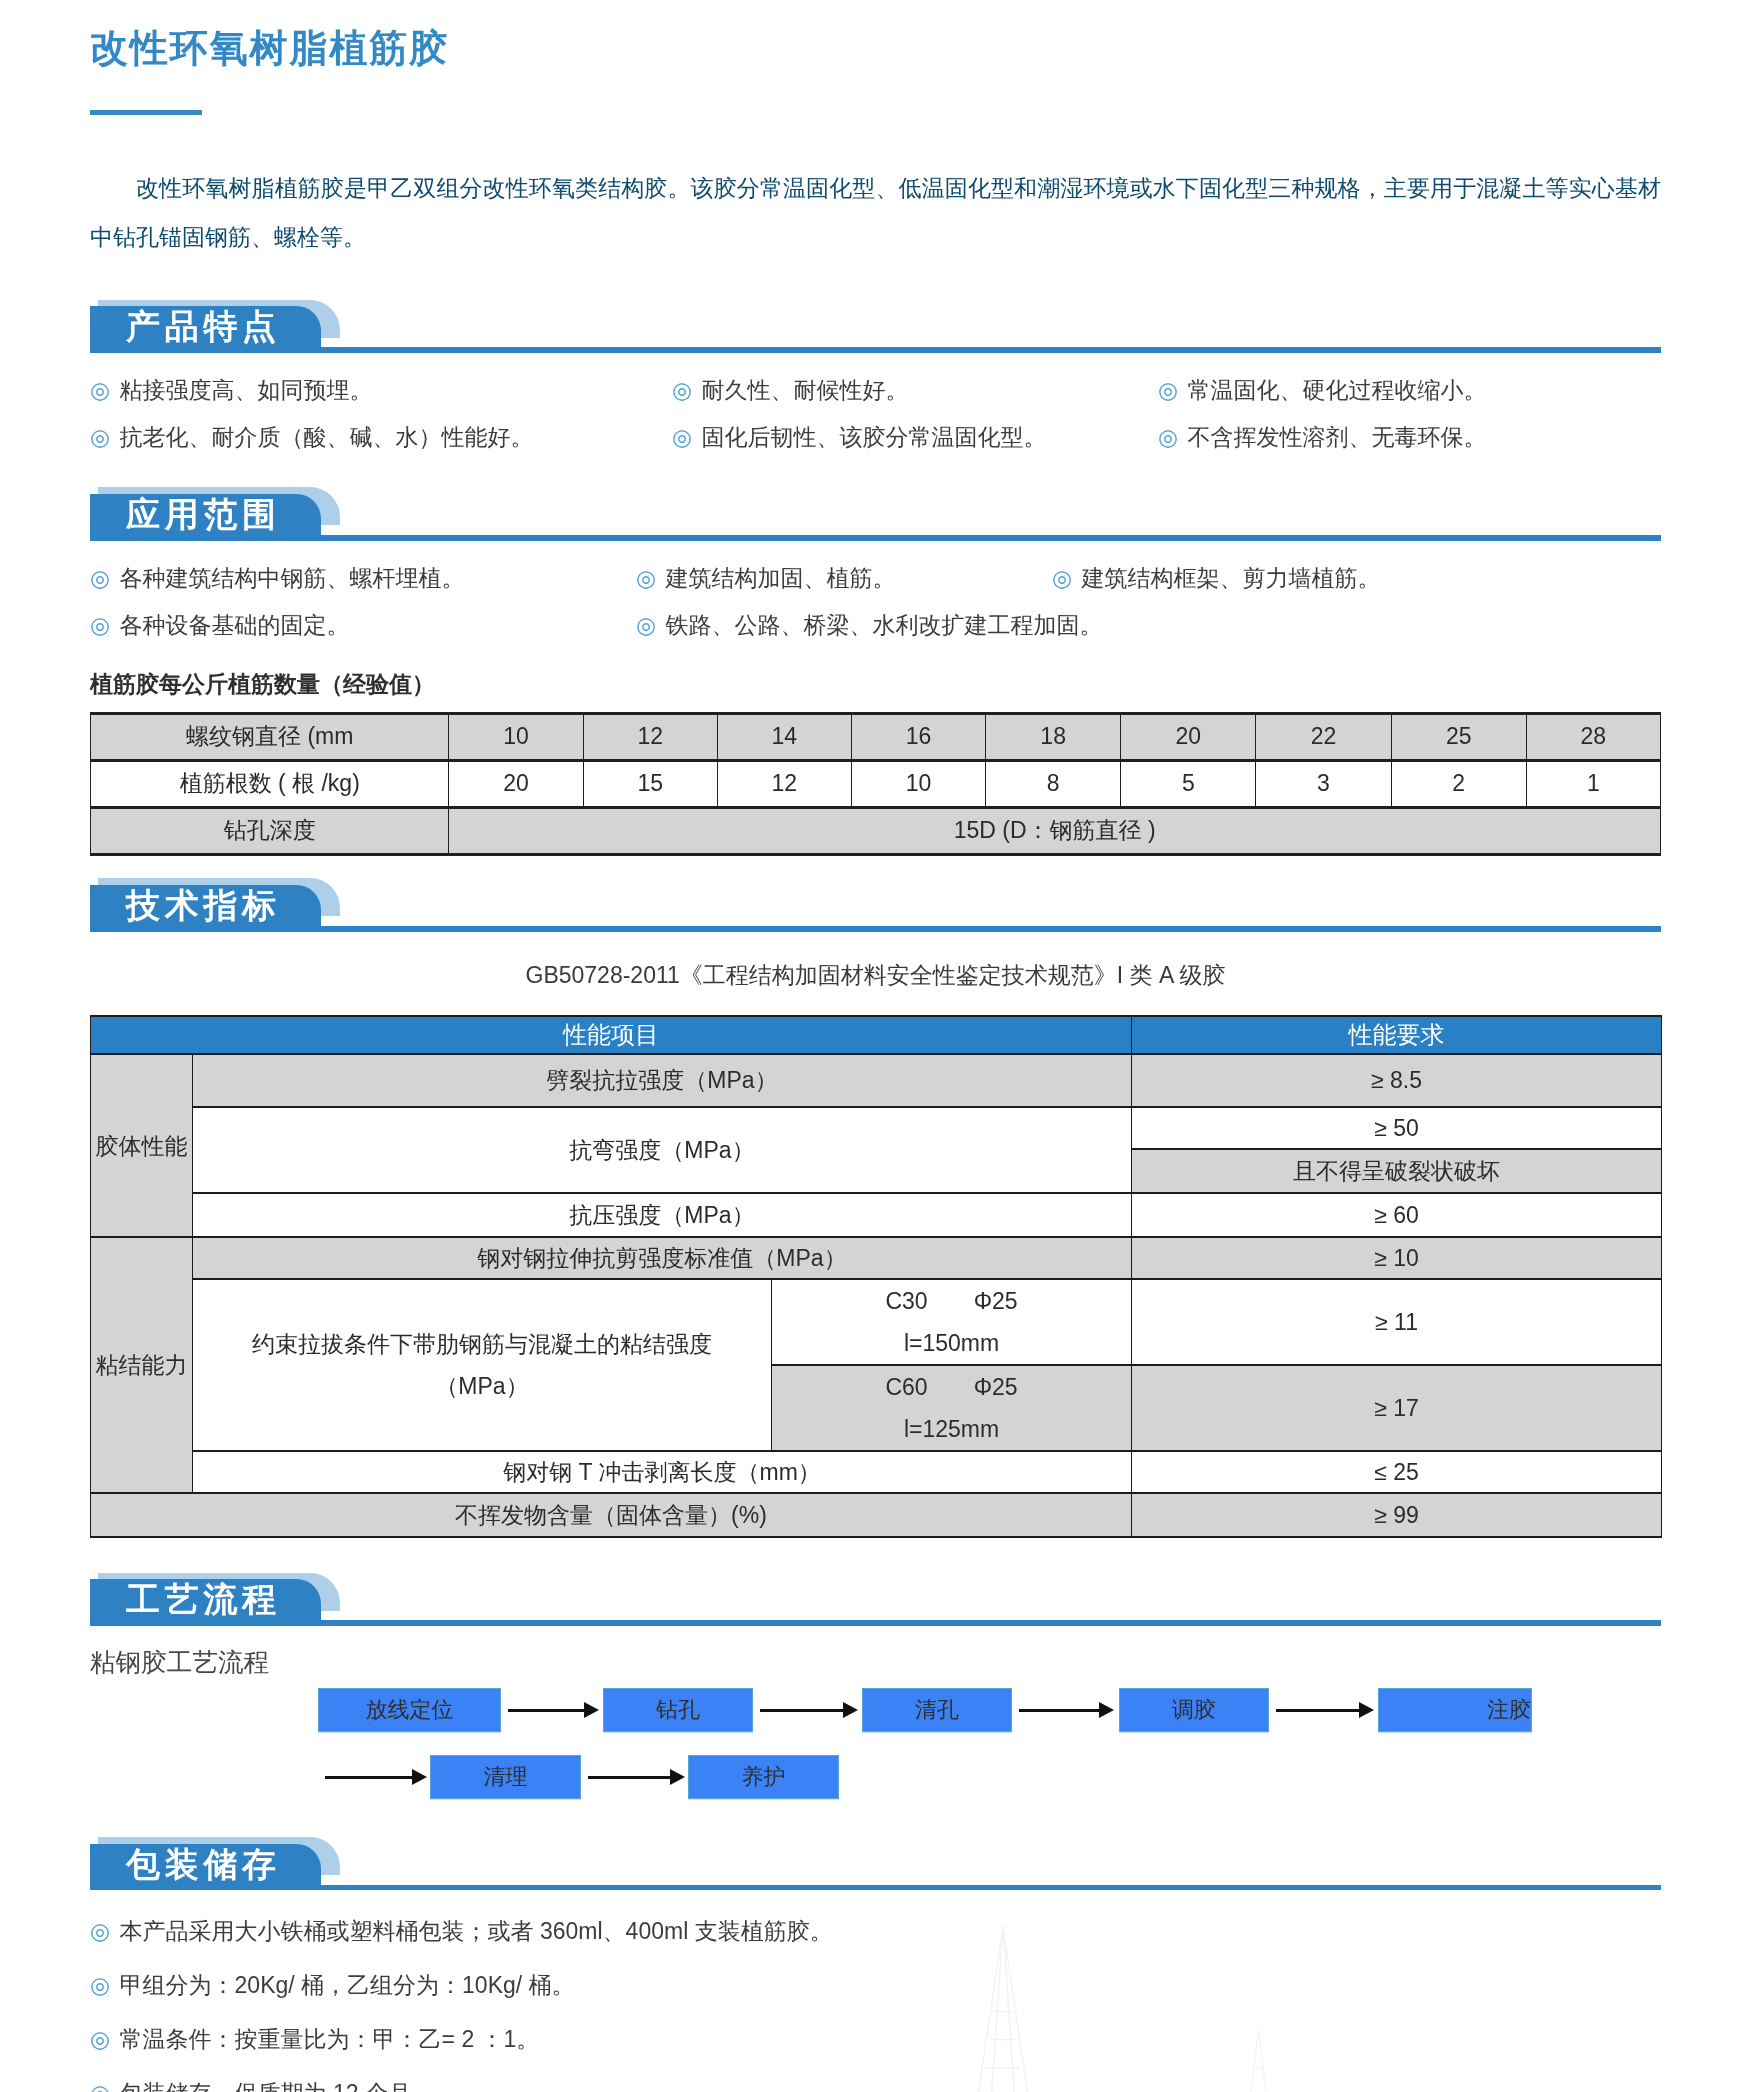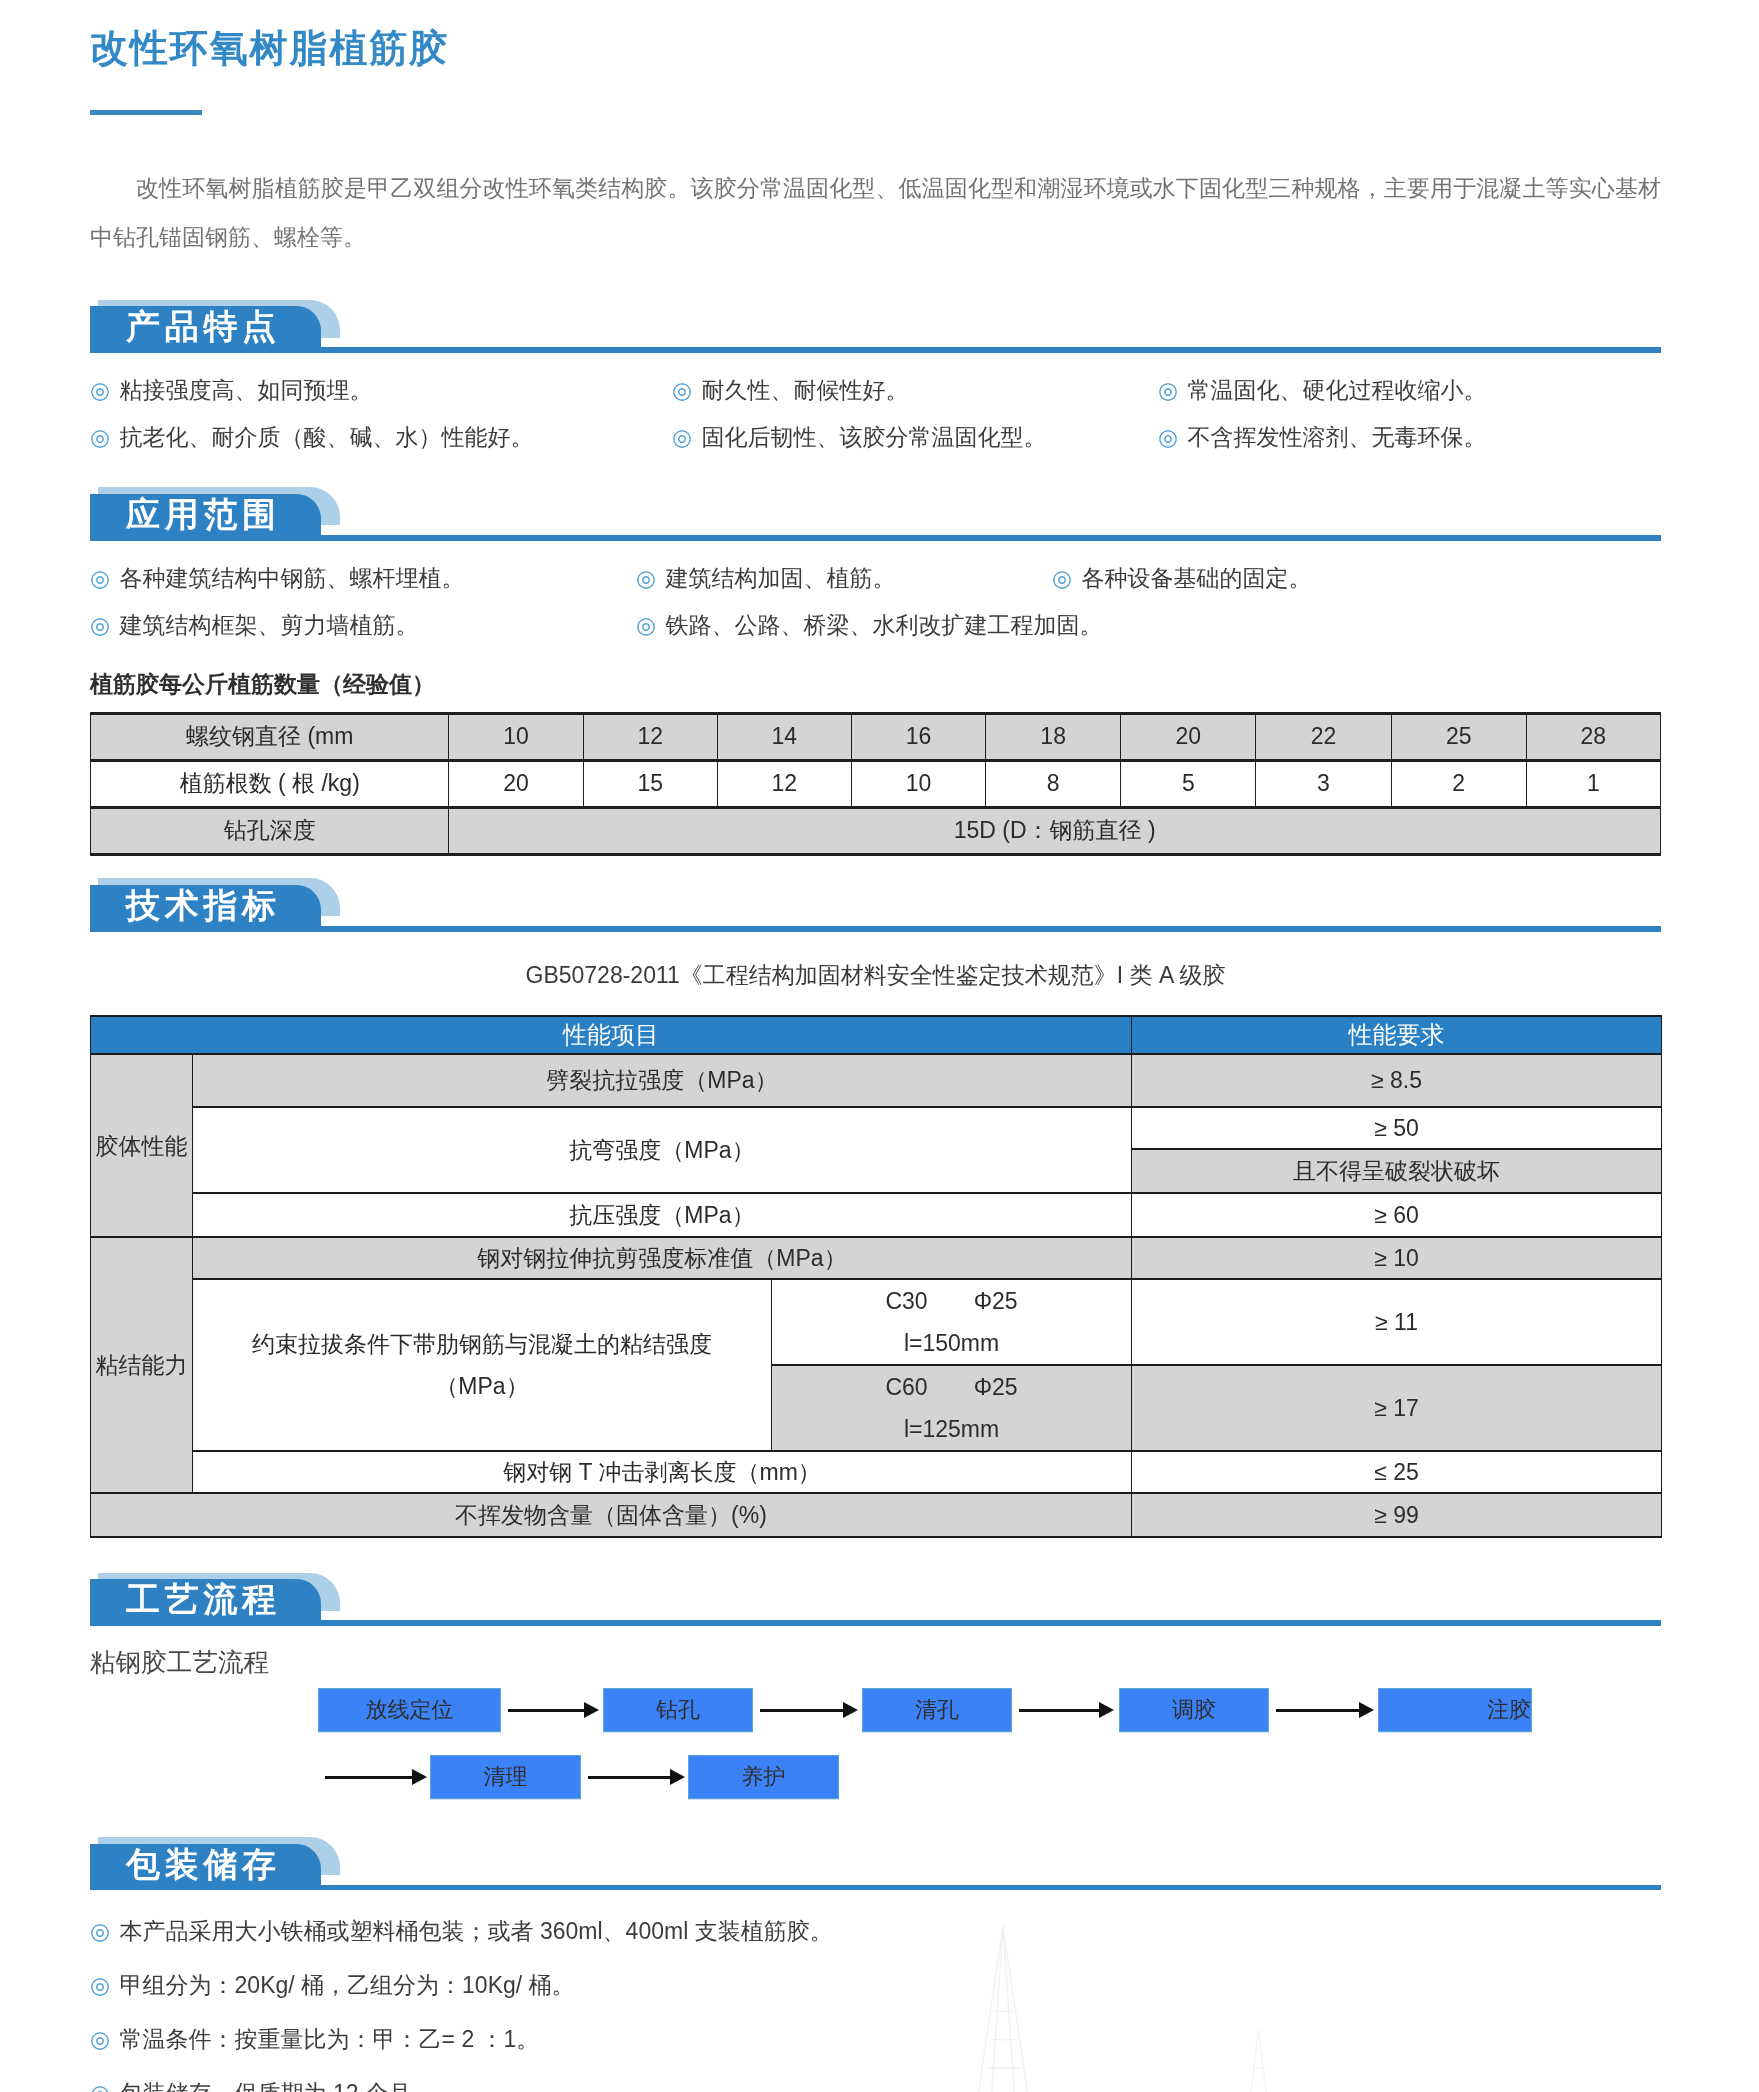--- a/index.html
+++ b/index.html
@@ -19,21 +19,21 @@
     font-size:38px;line-height:47px;
     font-weight:700;letter-spacing:1.9px;
     color:#3389c6;margin:0;
   }
   .title-dash{width:112px;height:5.7px;background:#3a8ac0;margin-top:38px;}
 
   
   .intro{
     margin-top:49px;
     font-size:23px;line-height:49px;
-    color:#737373;text-indent:2em;
+    color:#0c4a6e;text-indent:2em;
     text-align:justify;
   }
 
   
   .sec-head{position:relative;}
   .badge-wrap{position:relative;display:inline-block;z-index:1;}
   .badge-under{
     position:absolute;left:7.6px;top:-6.6px;right:-19px;bottom:9.5px;
     background:#aecfe8;border-radius:0 30px 0 0;z-index:0;
   }
@@ -140,22 +140,22 @@
     <div class="sec-head" style="margin-top:41px;">
       <span class="badge-wrap">
         <span class="badge-under"></span>
         <span class="badge">应用范围</span>
       </span>
       <div class="sec-rule"></div>
     </div>
     <div class="bullets apps">
       <div class="bullet-item"><span class="ring">◎</span><span>各种建筑结构中钢筋、螺杆埋植。</span></div>
       <div class="bullet-item"><span class="ring">◎</span><span>建筑结构加固、植筋。</span></div>
+      <div class="bullet-item"><span class="ring">◎</span><span>建筑结构框架、剪力墙植筋。</span></div>
       <div class="bullet-item"><span class="ring">◎</span><span>各种设备基础的固定。</span></div>
-      <div class="bullet-item"><span class="ring">◎</span><span>建筑结构框架、剪力墙植筋。</span></div>
       <div class="bullet-item"><span class="ring">◎</span><span>铁路、公路、桥梁、水利改扩建工程加固。</span></div>
       <div></div>
     </div>
 
     <div class="tbl-caption">植筋胶每公斤植筋数量（经验值）</div>
     <table class="rebar">
       <colgroup>
         <col style="width:358px">
           <col style="width:134px">
           <col style="width:134px">

